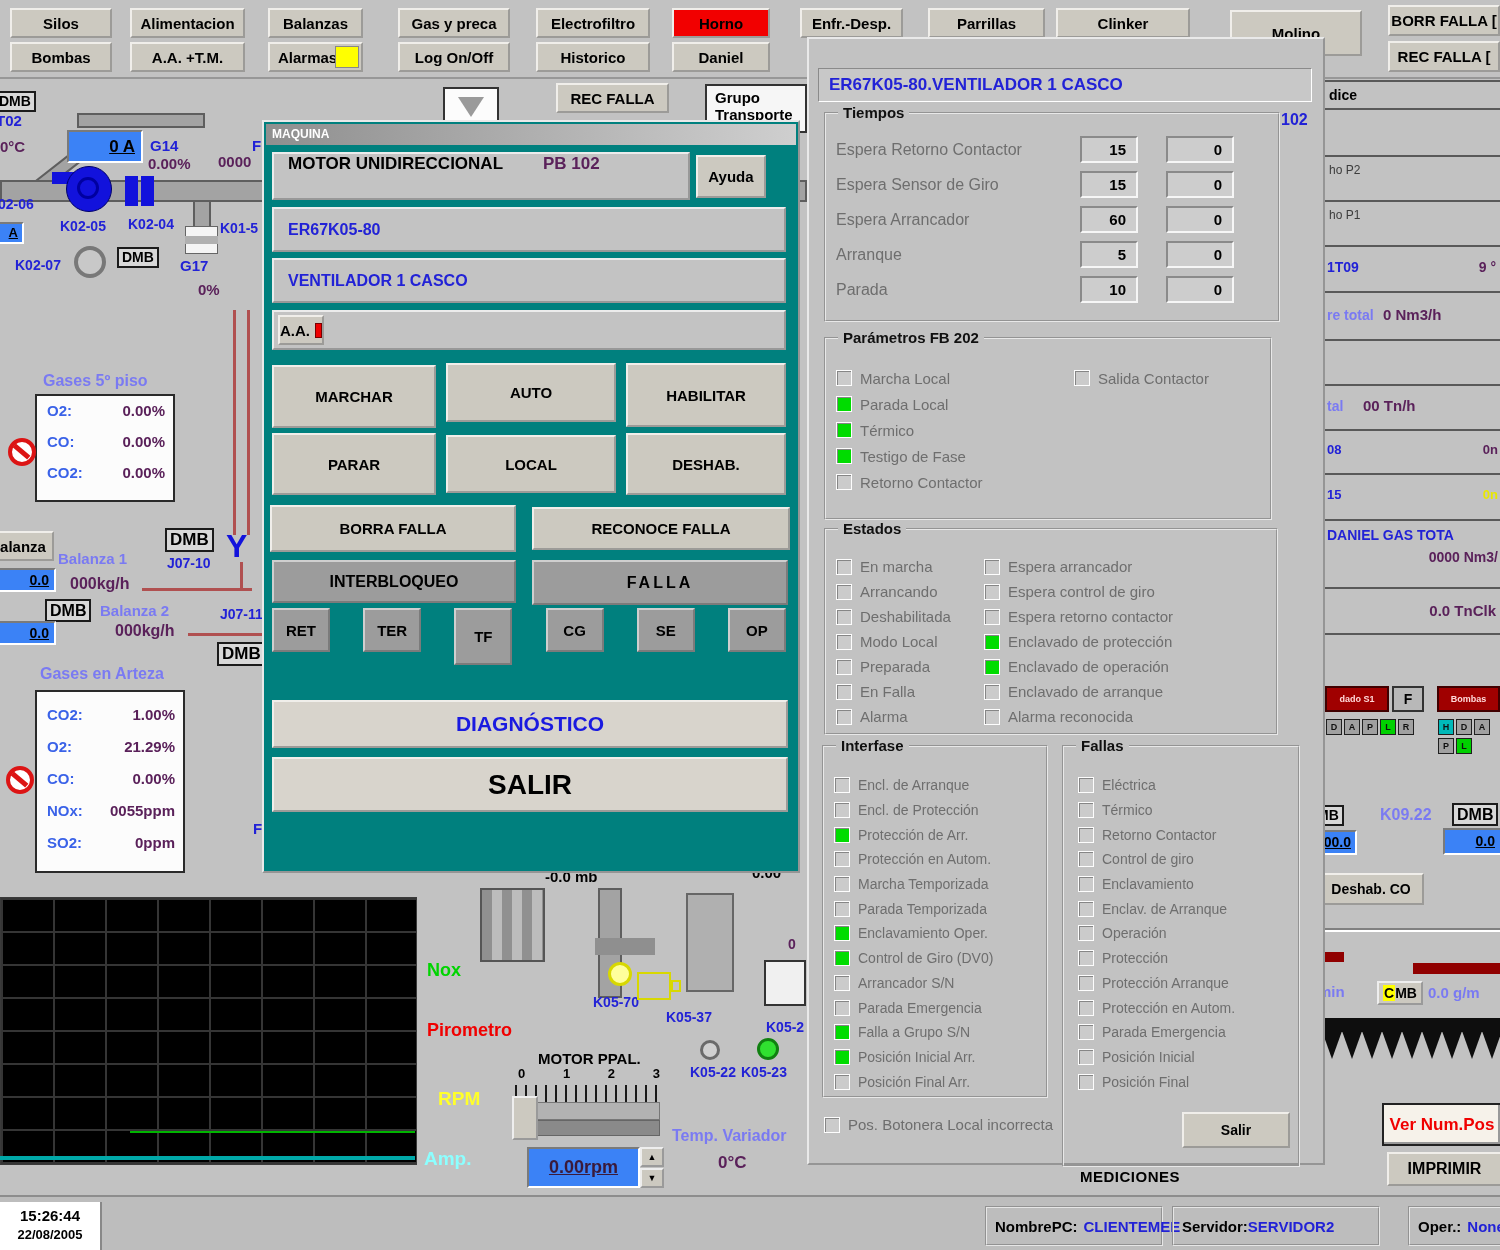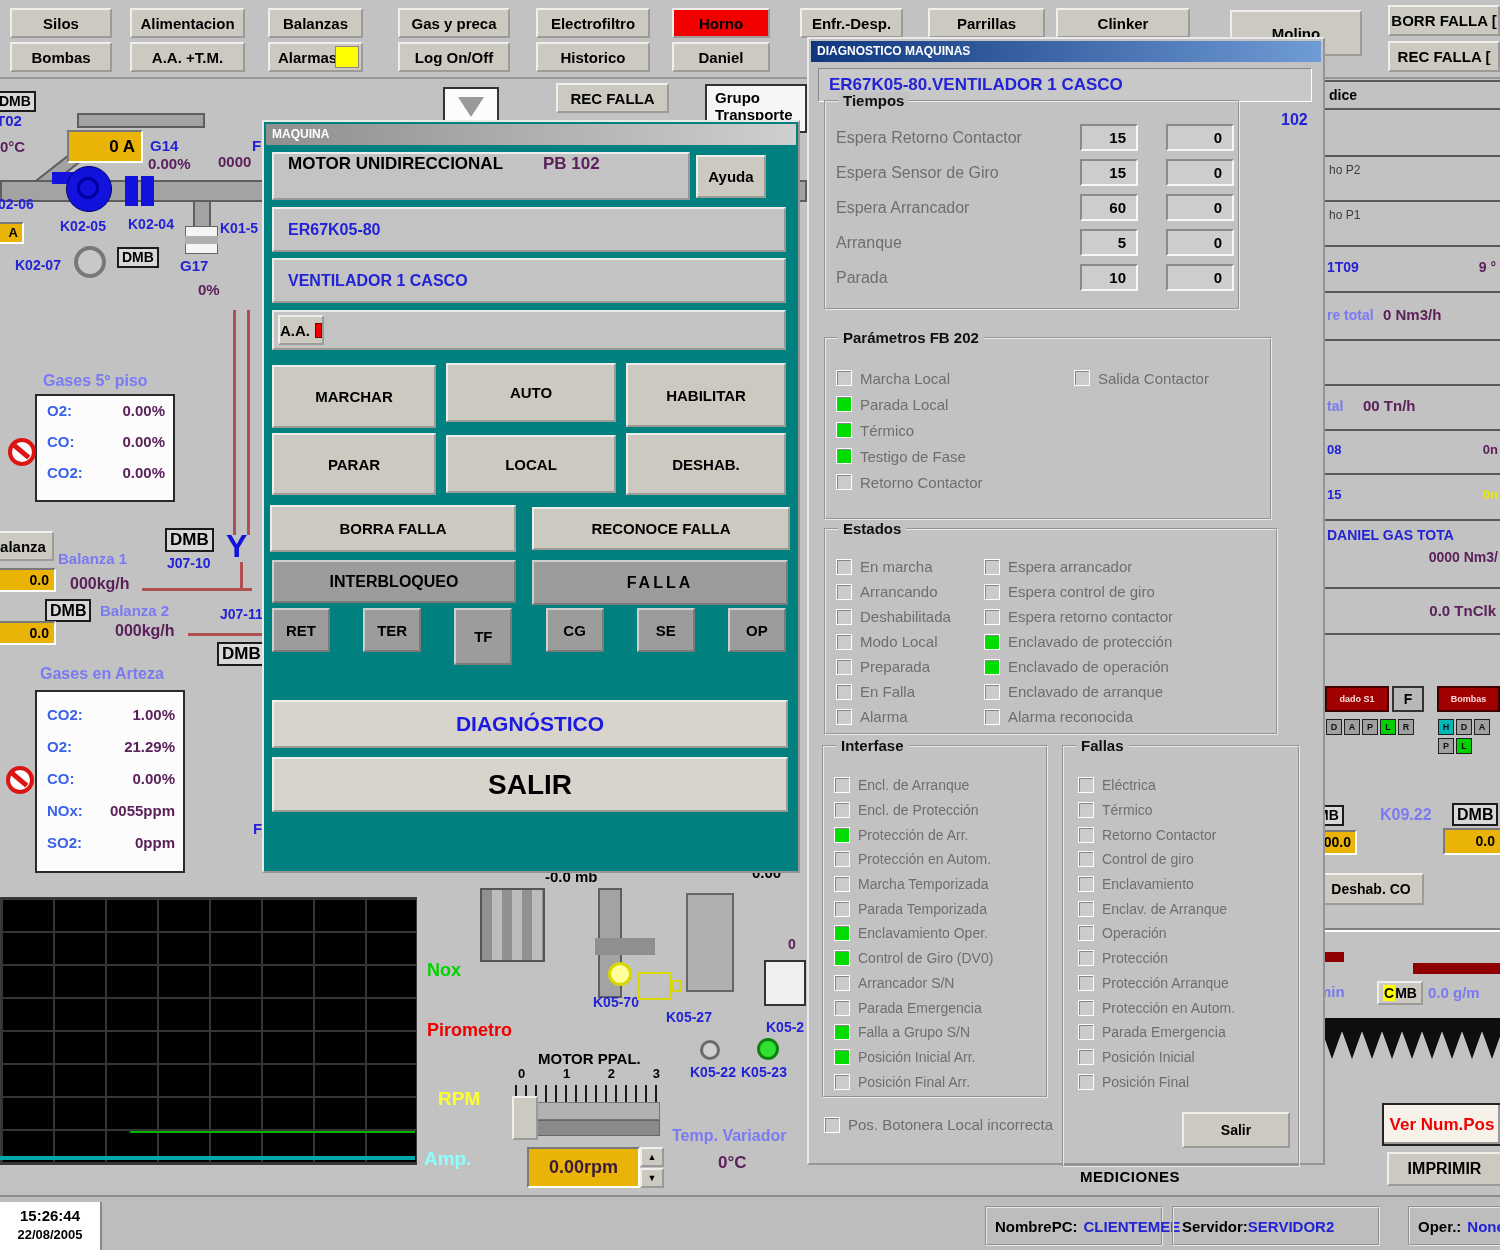--- a/index.html
+++ b/index.html
@@ -4,21 +4,21 @@
 <style>
   html,body{margin:0;padding:0;background:#555;}
   #screen{position:relative;width:1500px;height:1250px;background:#c2c2c2;overflow:hidden;
           font-family:"Liberation Sans",sans-serif;color:#000;}
   .abs{position:absolute;box-sizing:border-box;}
   
   .btn{position:absolute;box-sizing:border-box;background:#ccc9c0;border:2px outset #f0eeea;
        font:bold 15px "Liberation Sans",sans-serif;color:#000;display:flex;align-items:center;justify-content:center;cursor:default;}
   .btn.red{background:#f20000;}
   .dark{background:#9c9c9c;border:2px outset #cfcfcf;}
-  .sunk{background:#eab308;border:2px solid;border-color:#7a7a7a #fff #fff #7a7a7a;}
+  .sunk{background:#3b82f6;border:2px solid;border-color:#7a7a7a #fff #fff #7a7a7a;text-decoration:underline;}
   .badge{position:absolute;box-sizing:border-box;background:#d8d8d8;border:2px solid #1b1b1b;
          font:bold 14px "Liberation Sans",sans-serif;padding:0 3px;line-height:17px;color:#000;}
   .graybar{position:absolute;box-sizing:border-box;background:#c3c3c3;border:2px outset #ececec;}
   .tblue{color:#2222d6;font-weight:bold;}
   .tlblue{color:#7a7af2;font-weight:bold;}
   .tpurple{color:#5a215a;font-weight:bold;}
   .tgreen{color:#00d400;font-weight:bold;}
   .tred{color:#f00000;font-weight:bold;}
   .tyellow{color:#ffff2a;font-weight:bold;}
   .tcyan{color:#8cffff;font-weight:bold;}
@@ -221,21 +221,21 @@
   <div class="abs" style="left:686px;top:893px;width:48px;height:99px;background:#b0b0b0;border:2px solid #666"></div>
   <div class="abs" style="left:764px;top:960px;width:42px;height:46px;background:#f0f0f0;border:2px solid #333"></div>
   <div class="txt" style="left:545px;top:868px;font:bold 15px 'Liberation Sans',sans-serif">-0.0 mb</div>
   <div class="txt" style="left:752px;top:864px;font:bold 15px 'Liberation Sans',sans-serif">0.00</div>
   <div class="txt tpurple" style="left:788px;top:936px;font-size:14px">0</div>
 
   <div class="fan" style="left:608px;top:962px;width:18px;height:18px;background:#ffff9c;border:3px solid #d8d800"></div>
   <div class="txt tblue" style="left:593px;top:994px;font-size:14px">K05-70</div>
   <div class="abs" style="left:637px;top:972px;width:34px;height:28px;border:2px solid #d8d800"></div>
   <div class="abs" style="left:671px;top:980px;width:10px;height:12px;border:2px solid #d8d800"></div>
-  <div class="txt tblue" style="left:666px;top:1009px;font-size:14px">K05-27</div>
+  <div class="txt tblue" style="left:666px;top:1009px;font-size:14px">K05-37</div>
   <div class="txt tblue" style="left:766px;top:1019px;font-size:14px">K05-2</div>
   <div class="fan" style="left:700px;top:1040px;width:14px;height:14px;background:#d0d0d0;border:3px solid #6a6a6a"></div>
   <div class="fan" style="left:757px;top:1038px;width:16px;height:16px;background:#30e030;border:3px solid #108010"></div>
   <div class="txt tblue" style="left:690px;top:1064px;font-size:14px">K05-22</div>
   <div class="txt tblue" style="left:741px;top:1064px;font-size:14px">K05-23</div>
 
   <div class="txt" style="left:538px;top:1050px;font:bold 15px 'Liberation Sans',sans-serif">MOTOR PPAL.</div>
   <div class="abs" style="left:518px;top:1066px;width:142px;display:flex;justify-content:space-between;font:bold 13px 'Liberation Sans',sans-serif">
 
   <span class="tick">0</span>
@@ -300,27 +300,26 @@
         <button class="btn dark" style="position:relative;width:58px;height:44px">SE</button>
         <button class="btn dark" style="position:relative;width:58px;height:44px">OP</button>
       </div>
     <div class="btn" style="left:8px;top:578px;width:516px;height:48px;background:#d8d4cc">
       <span style="color:#1a1ae0;font-size:21px">DIAGNÓSTICO</span>
     </div>
     <div class="btn" style="left:8px;top:635px;width:516px;height:55px;background:#d8d4cc;font-weight:600;font-size:28px">SALIR</div>
   </div>
 
   <div id="diag" class="dialog">
-    <div class="titlebar">DIAGNOSTICO MAQUINAS</div>
     <div class="abs" style="left:9px;top:29px;width:494px;height:34px;background:#c8c8c8;border:1px solid;border-color:#8a8a8a #fff #fff #8a8a8a">
       <span class="tblue" style="font-size:17px;line-height:32px;margin-left:10px">ER67K05-80.VENTILADOR 1 CASCO</span>
     </div>
     <div class="txt tblue" style="left:472px;top:72px;font-size:16px">102</div>
 
-    <div class="group" style="left:15px;top:61px;width:416px;height:210px">
+    <div class="group" style="left:15px;top:73px;width:456px;height:210px">
       <div class="gtitle">Tiempos</div>
       <div class="col" style="left:10px;top:20px;width:428px">
 
       <div class="trow">
             <span class="tlabel">Espera Retorno Contactor</span>
             <span class="tbox tb1">15</span>
             <span class="tbox tb2">0</span>
           </div>
           <div class="trow">
             <span class="tlabel">Espera Sensor de Giro</span>

